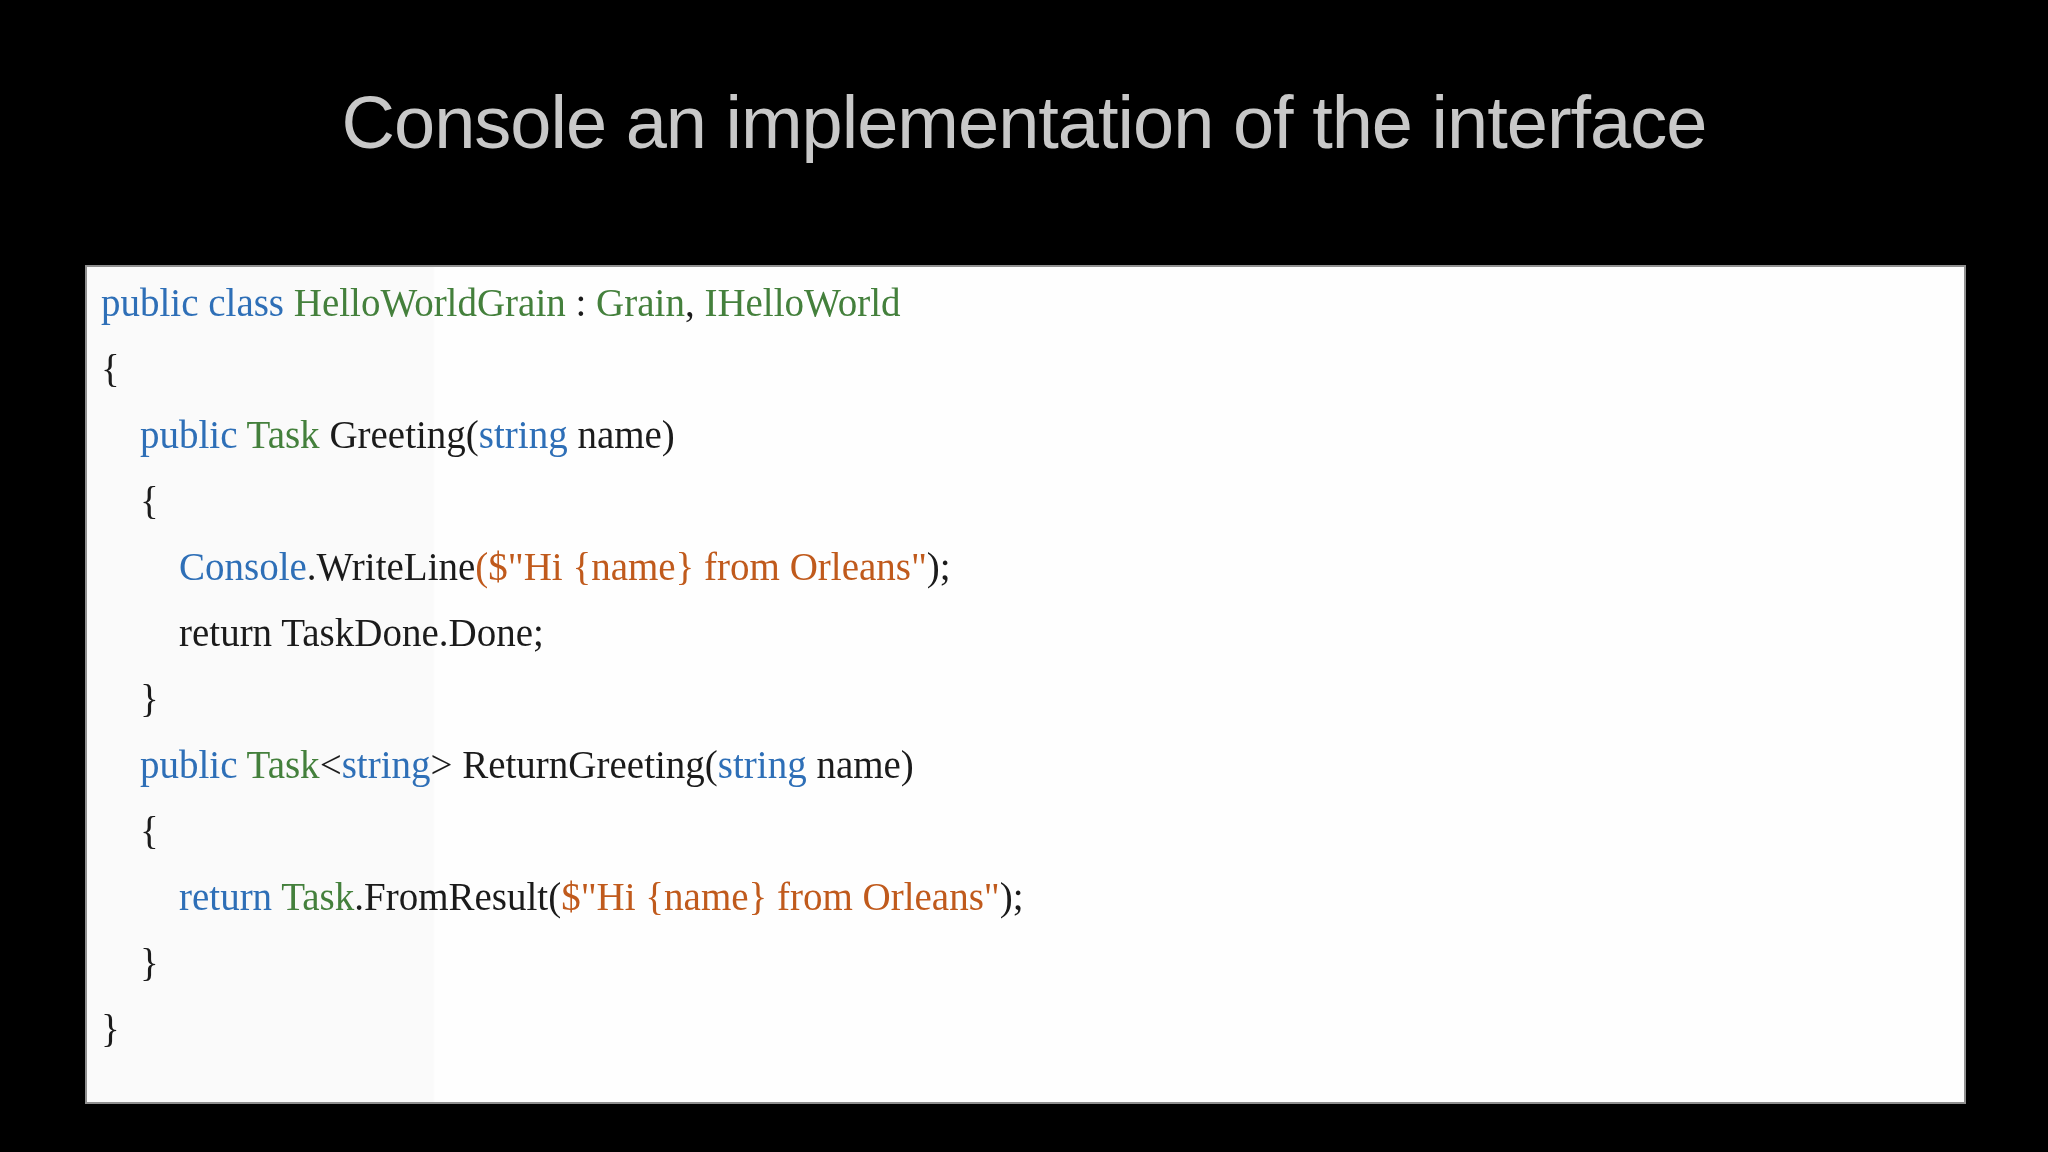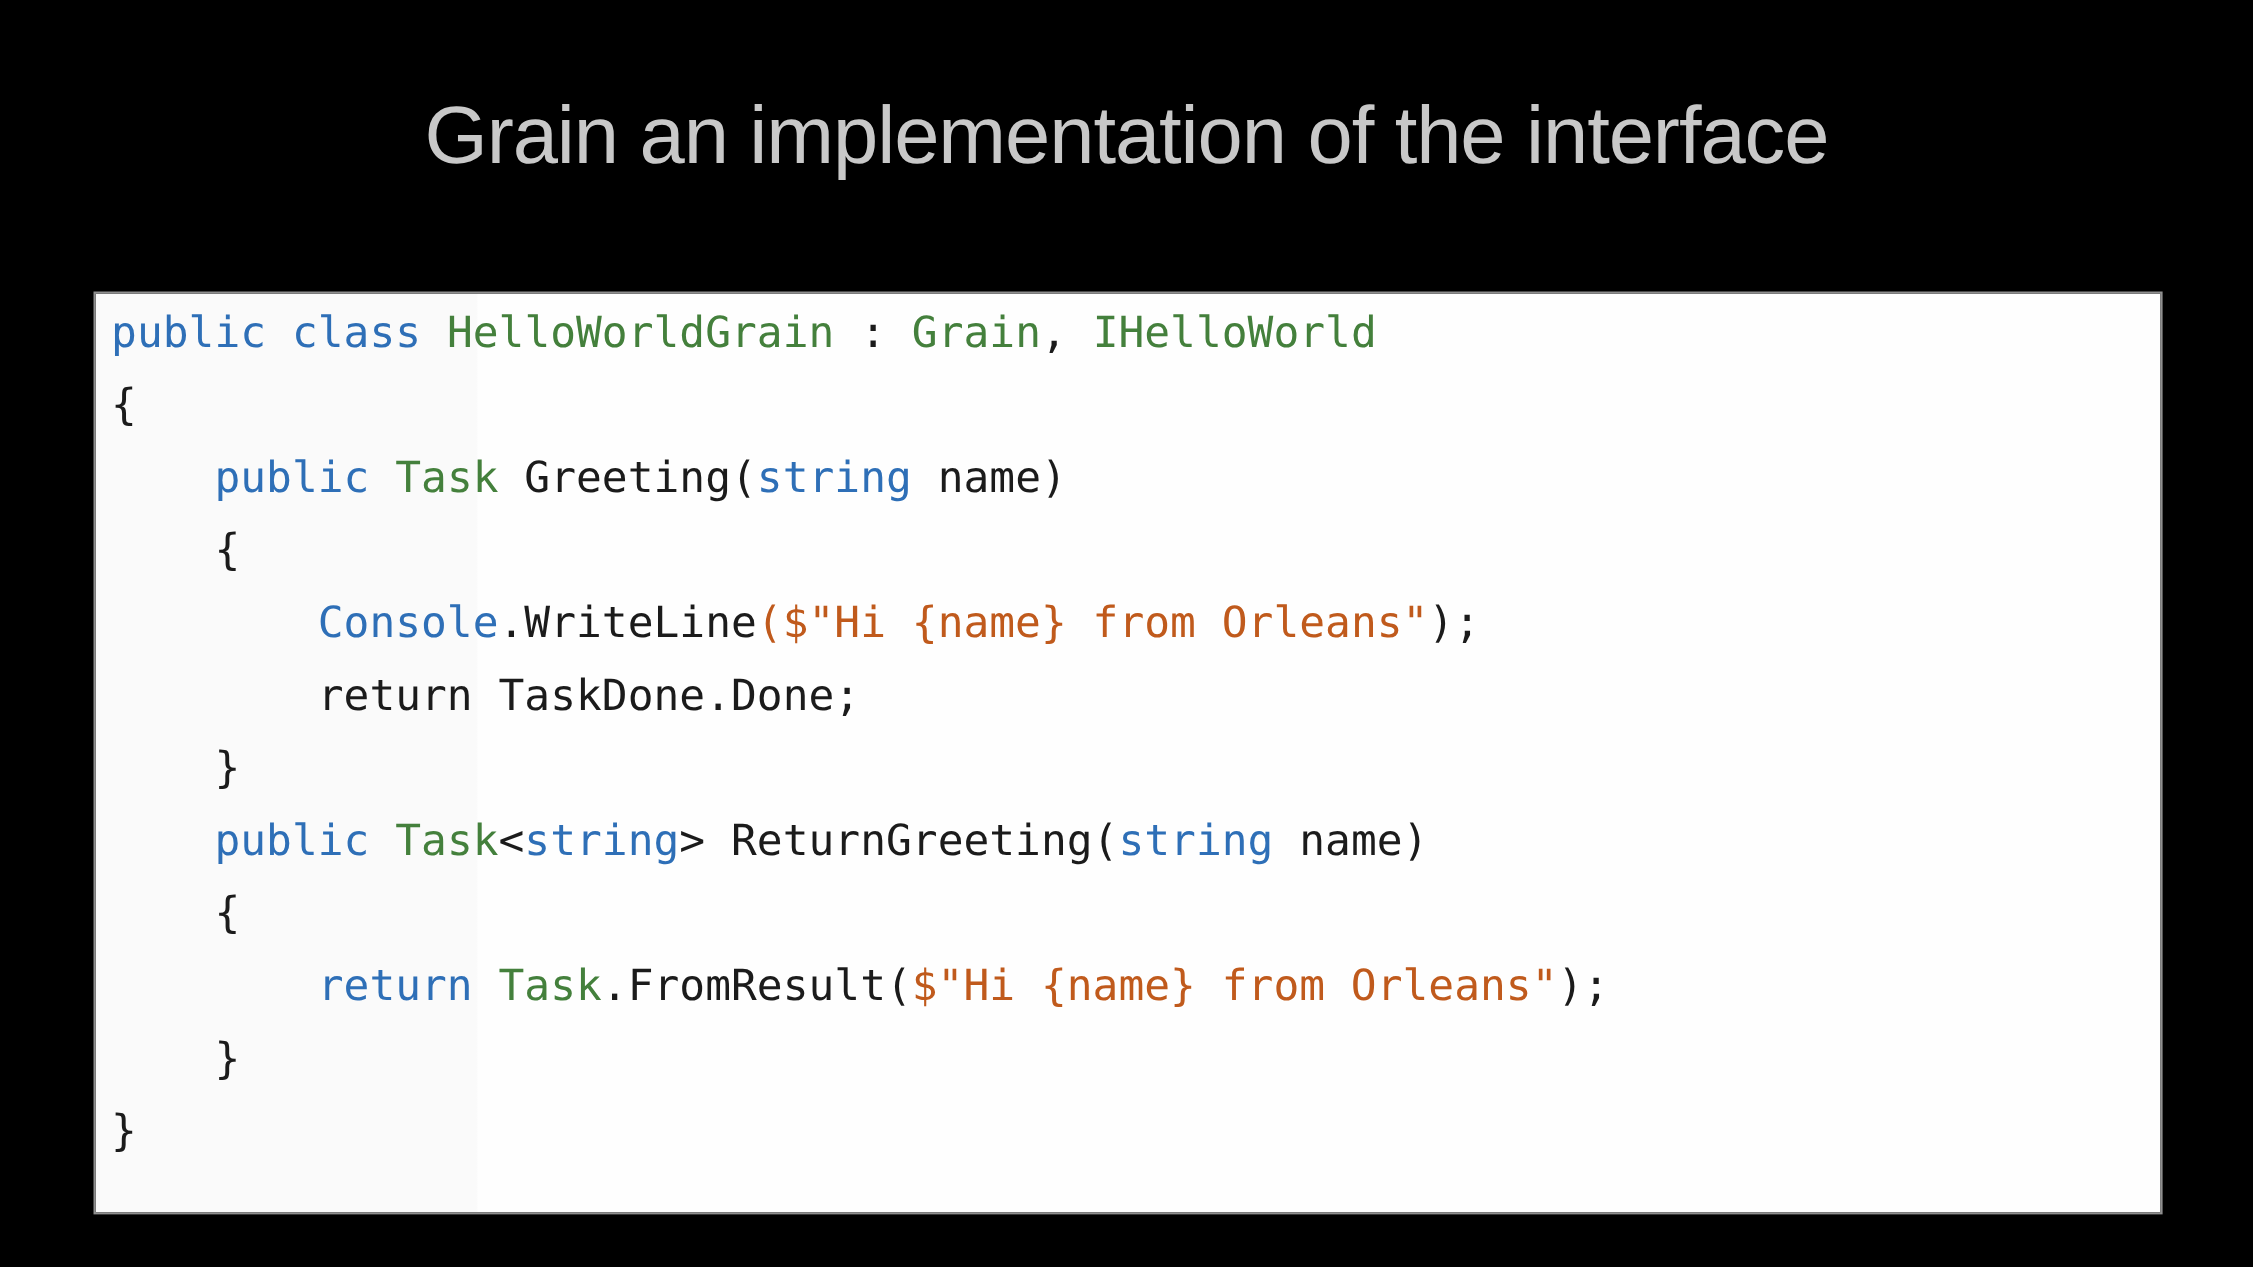--- a/index.html
+++ b/index.html
@@ -37,28 +37,28 @@
     position:absolute;
     left:0;top:0;
     padding:3px 0 0 14px;
     margin:0;
     font-family:"DejaVu Sans Mono","Liberation Mono",monospace;
     font-size:39px;
     line-height:66px;
     white-space:pre;
     color:var(--plain,#1b1b1b);
   }
-  .code-line{min-height:66px;}
+  .code-line{min-height:66px;font-family:Liberation Serif, serif;}
   .tok-kw{color:var(--kw,#2e6fb7);}
   .tok-type{color:var(--type,#44803c);}
   .tok-str{color:var(--str,#c05a1c);}
   .tok-plain{color:var(--plain,#1b1b1b);}
 </style>
 </head>
 <body>
 
 <div class="slide">
-  <div class="slide-title">Grain an implementation of the interface</div>
+  <div class="slide-title">Console an implementation of the interface</div>
 
   <div class="code-block">
     <pre class="code"><div class="code-line"><span class="tok-kw">public</span><span class="tok-plain"> </span><span class="tok-kw">class</span><span class="tok-plain"> </span><span class="tok-type">HelloWorldGrain</span><span class="tok-plain"> : </span><span class="tok-type">Grain</span><span class="tok-plain">, </span><span class="tok-type">IHelloWorld</span></div><div class="code-line"><span class="tok-plain">{</span></div><div class="code-line"><span class="tok-plain">    </span><span class="tok-kw">public</span><span class="tok-plain"> </span><span class="tok-type">Task</span><span class="tok-plain"> Greeting(</span><span class="tok-kw">string</span><span class="tok-plain"> name)</span></div><div class="code-line"><span class="tok-plain">    {</span></div><div class="code-line"><span class="tok-plain">        </span><span class="tok-kw">Console</span><span class="tok-plain">.WriteLine</span><span class="tok-str">($"Hi {name} from Orleans"</span><span class="tok-plain">);</span></div><div class="code-line"><span class="tok-plain">        return TaskDone.Done;</span></div><div class="code-line"><span class="tok-plain">    }</span></div><div class="code-line"><span class="tok-plain">    </span><span class="tok-kw">public</span><span class="tok-plain"> </span><span class="tok-type">Task</span><span class="tok-plain">&lt;</span><span class="tok-kw">string</span><span class="tok-plain">&gt; ReturnGreeting(</span><span class="tok-kw">string</span><span class="tok-plain"> name)</span></div><div class="code-line"><span class="tok-plain">    {</span></div><div class="code-line"><span class="tok-plain">        </span><span class="tok-kw">return</span><span class="tok-plain"> </span><span class="tok-type">Task</span><span class="tok-plain">.FromResult(</span><span class="tok-str">$"Hi {name} from Orleans"</span><span class="tok-plain">);</span></div><div class="code-line"><span class="tok-plain">    }</span></div><div class="code-line"><span class="tok-plain">}</span></div></pre>
   </div>
 </div>
 
 </body></html>

